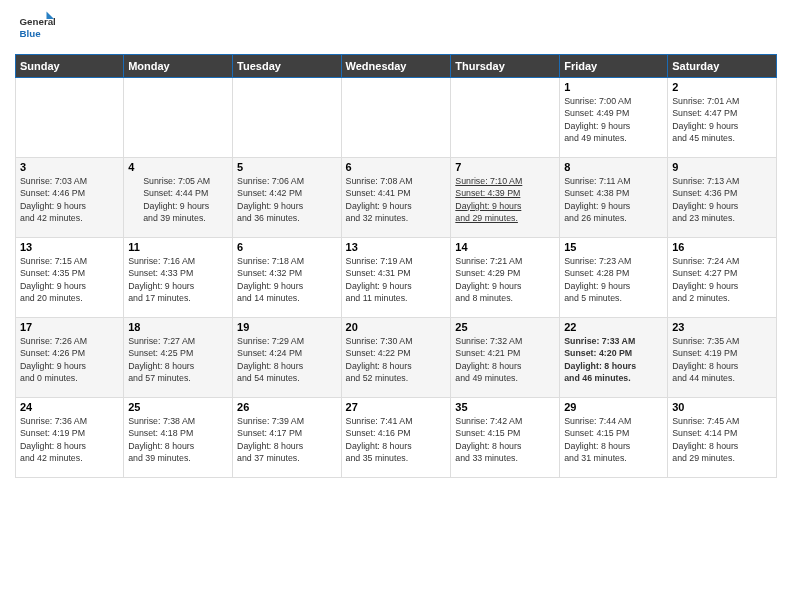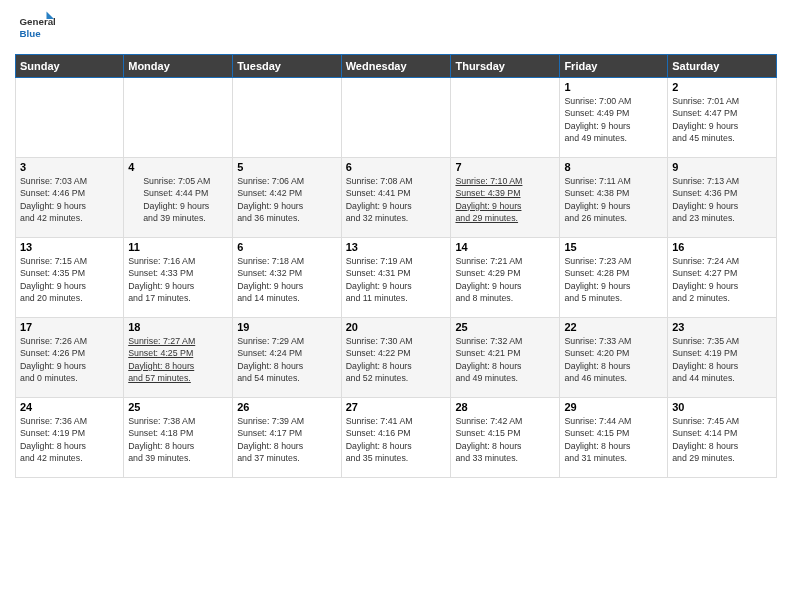--- a/index.html
+++ b/index.html
@@ -237,21 +237,21 @@
         <tr>
           <td>
             <div class="day-number">17</div>
             <div class="day-info" style="white-space: pre-line;">Sunrise: 7:26 AM
 Sunset: 4:26 PM
 Daylight: 9 hours
 and 0 minutes.</div>
           </td>
           <td>
             <div class="day-number">18</div>
-            <div class="day-info" style="white-space: pre-line; text-decoration: underline;">Sunrise: 7:27 AM
+            <div class="day-info" style="white-space: pre-line;">Sunrise: 7:27 AM
 Sunset: 4:25 PM
 Daylight: 8 hours
 and 57 minutes.</div>
           </td>
           <td>
             <div class="day-number">19</div>
             <div class="day-info" style="white-space: pre-line;">Sunrise: 7:29 AM
 Sunset: 4:24 PM
 Daylight: 8 hours
 and 54 minutes.</div>
@@ -265,21 +265,21 @@
           </td>
           <td>
             <div class="day-number">25</div>
             <div class="day-info" style="white-space: pre-line;">Sunrise: 7:32 AM
 Sunset: 4:21 PM
 Daylight: 8 hours
 and 49 minutes.</div>
           </td>
           <td>
             <div class="day-number">22</div>
-            <div class="day-info" style="white-space: pre-line;">Sunrise: 7:33 AM
+            <div class="day-info" style="white-space: pre-line; font-weight: bold;">Sunrise: 7:33 AM
 Sunset: 4:20 PM
 Daylight: 8 hours
 and 46 minutes.</div>
           </td>
           <td>
             <div class="day-number">23</div>
             <div class="day-info" style="white-space: pre-line;">Sunrise: 7:35 AM
 Sunset: 4:19 PM
 Daylight: 8 hours
 and 44 minutes.</div>
@@ -308,21 +308,21 @@
 and 37 minutes.</div>
           </td>
           <td>
             <div class="day-number">27</div>
             <div class="day-info" style="white-space: pre-line;">Sunrise: 7:41 AM
 Sunset: 4:16 PM
 Daylight: 8 hours
 and 35 minutes.</div>
           </td>
           <td>
-            <div class="day-number">28</div>
+            <div class="day-number">35</div>
             <div class="day-info" style="white-space: pre-line;">Sunrise: 7:42 AM
 Sunset: 4:15 PM
 Daylight: 8 hours
 and 33 minutes.</div>
           </td>
           <td>
             <div class="day-number">29</div>
             <div class="day-info" style="white-space: pre-line;">Sunrise: 7:44 AM
 Sunset: 4:15 PM
 Daylight: 8 hours

